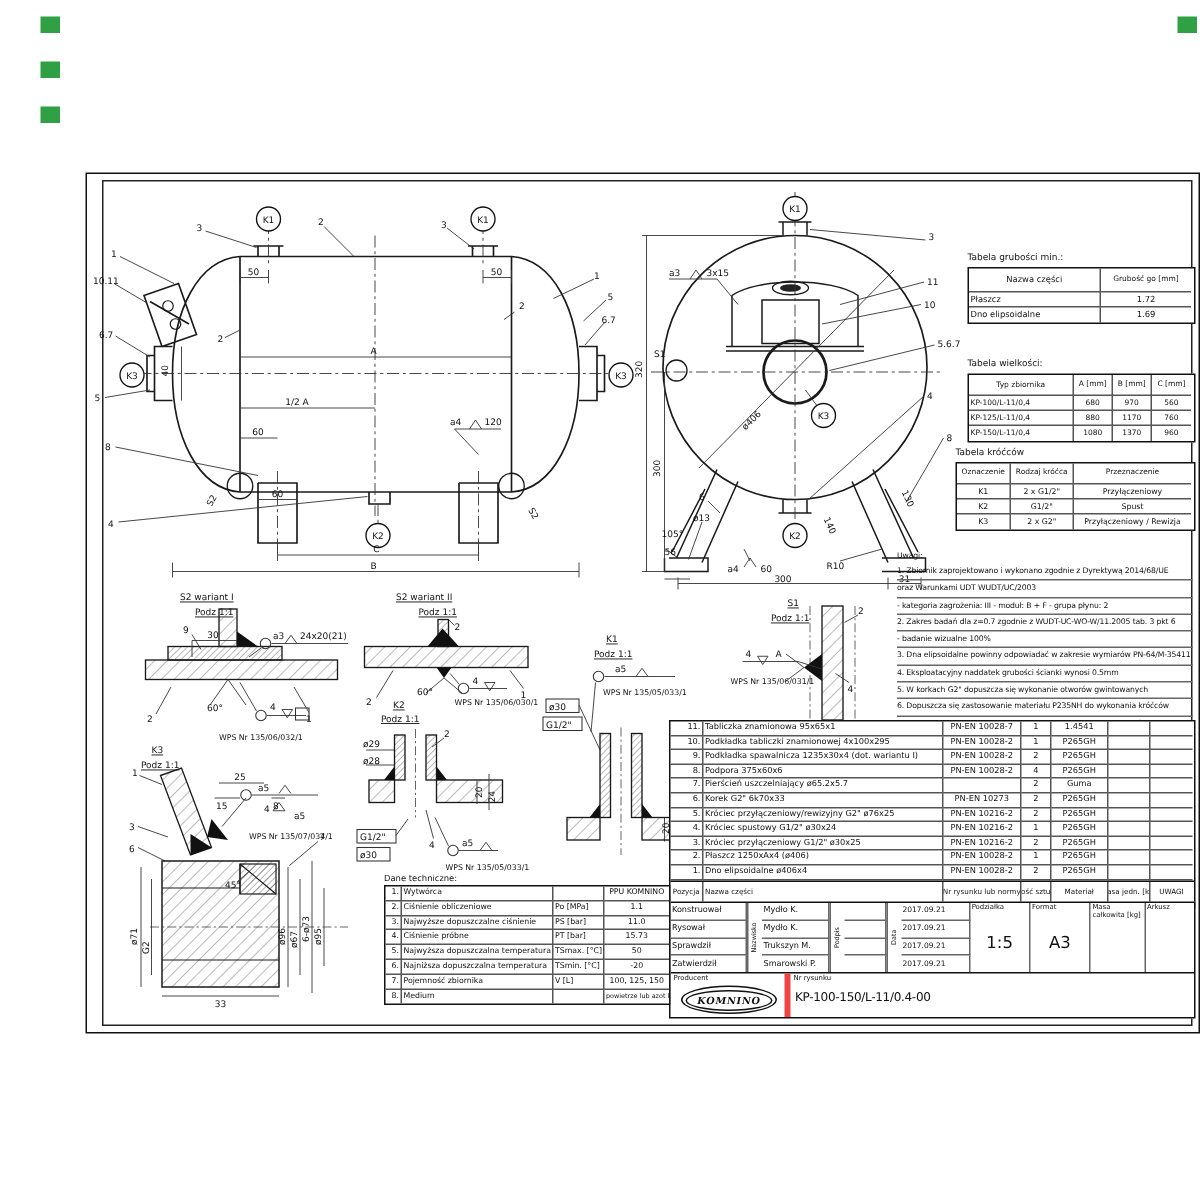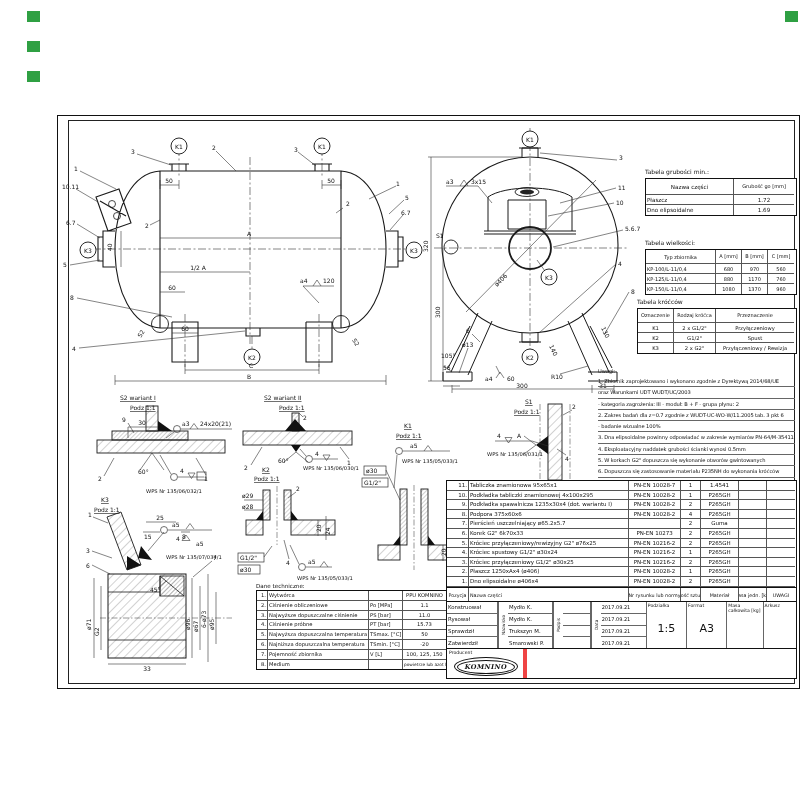--- a/index.html
+++ b/index.html
@@ -603,20 +603,24 @@
         <div class="val"></div>
       </div>
     </div>
     <div id="tb-lower">
       <div class="lc" style="width:76px">
         <div class="lab">Producent</div>
         <div id="logo-oval">
           <div class="inner">KOMNINO</div>
         </div>
       </div>
+      <div class="lc" style="width:107px;border-right:none">
+        <div class="lab">Nr rysunku</div>
+        <div id="dwgno">KP-100-150/L-11/0.4-00</div>
+      </div>
     </div>
   </div>
 
   <div id="dane-wrap">
     <div id="dane-title">Dane techniczne:</div>
     <div id="dane">
       <div class="dr">
         <div class="num">1.</div>
         <div>Wytwórca</div>
         <div></div>

